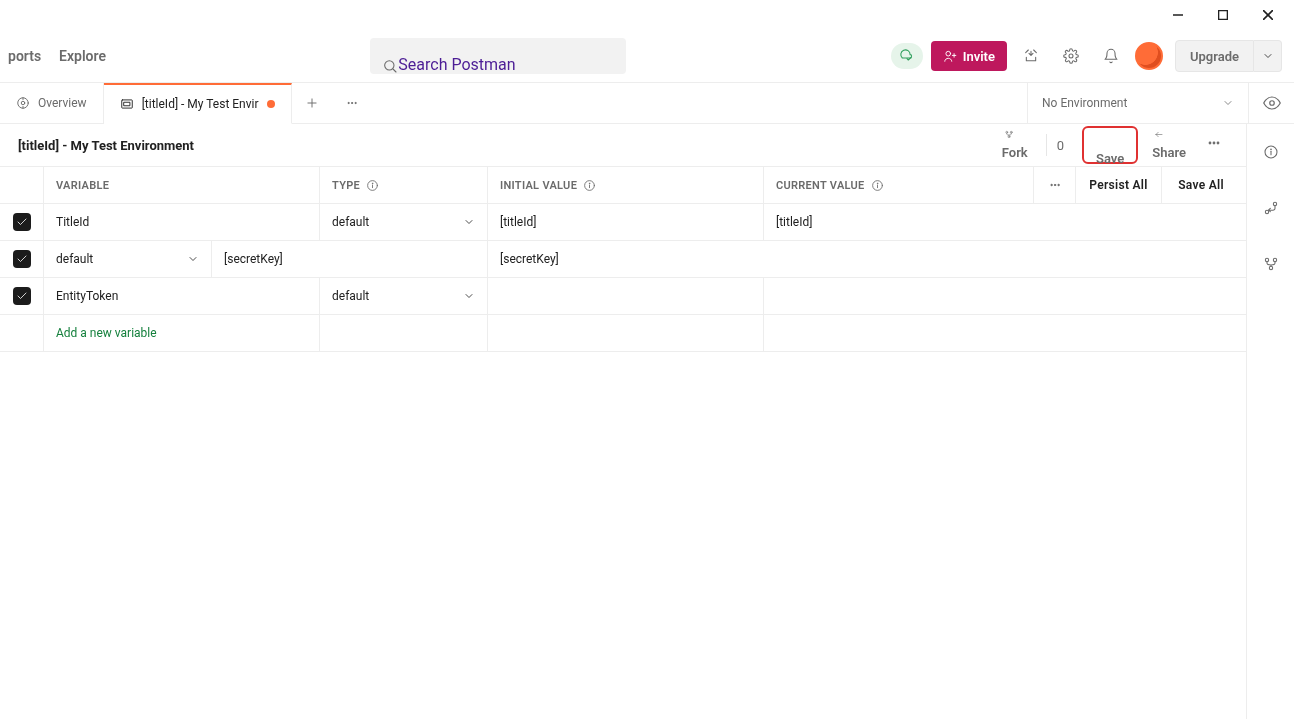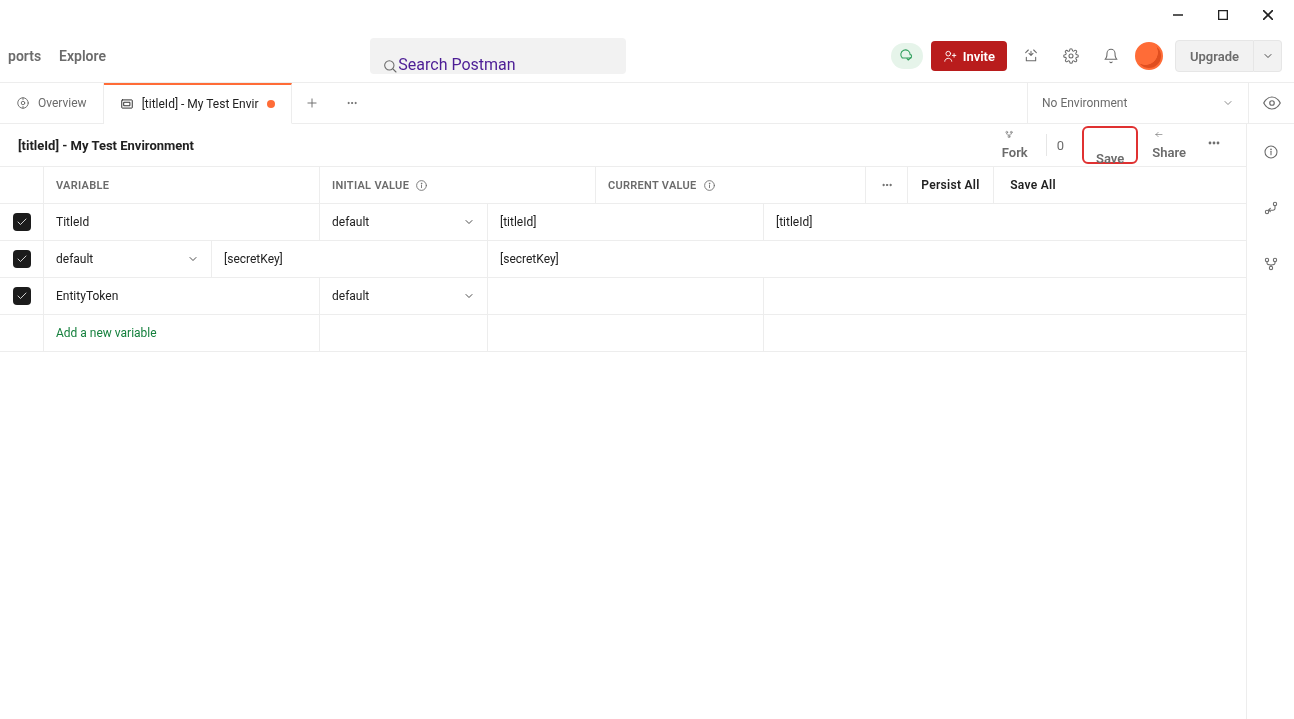--- a/index.html
+++ b/index.html
@@ -12,21 +12,21 @@
 .header { height: 52px; display: flex; align-items: center; padding: 0 12px; gap: 12px; }
 .header-left { display: flex; align-items: center; gap: 18px; margin-left: -4px; }
 .header-link { font-size: 14px; font-weight: 600; color: #6b6b6b; cursor: pointer; }
 
 .search-wrap { flex: 1; display: flex; justify-content: center; }
 .search-box { width: 256px; height: 36px; background: #f2f2f2; border-radius: 4px; display: flex; align-items: flex-end; padding: 0 12px; color: #4c1d95; cursor: text; }
 .search-box svg { width: 16px; height: 16px; stroke: #6b6b6b; }
 
 .header-right { display: flex; align-items: center; gap: 8px; }
 .cloud-badge { width: 32px; height: 26px; border-radius: 14px; background: #e6f4ea; display: flex; align-items: center; justify-content: center; }
-.invite-btn { height: 30px; background: #b91c1c; color: #fff; border: none; border-radius: 4px; padding: 0 12px; font-size: 13px; font-weight: 600; display: flex; align-items: center; gap: 6px; cursor: pointer; }
+.invite-btn { height: 30px; background: #be185d; color: #fff; border: none; border-radius: 4px; padding: 0 12px; font-size: 13px; font-weight: 600; display: flex; align-items: center; gap: 6px; cursor: pointer; }
 .icon-btn { width: 32px; height: 32px; display: flex; align-items: center; justify-content: center; cursor: pointer; color: #6b6b6b; border-radius: 4px; }
 .avatar { width: 28px; height: 28px; border-radius: 50%; background: radial-gradient(circle at 35% 35%, #ff6c37 0%, #ff6c37 55%, #e04e1f 58%, #e04e1f 100%); border: 2px solid #ff6c37; }
 .upgrade-btn { height: 32px; background: #f2f2f2; border: 1px solid #e6e6e6; border-radius: 4px 0 0 4px; padding: 0 14px; font-size: 13px; font-weight: 600; color: #6b6b6b; cursor: pointer; }
 .upgrade-chevron { height: 32px; width: 28px; background: #f2f2f2; border: 1px solid #e6e6e6; border-left: none; border-radius: 0 4px 4px 0; display: flex; align-items: center; justify-content: center; cursor: pointer; }
 
 .tabbar { height: 42px; display: flex; border-top: 1px solid #ededed; border-bottom: 1px solid #ededed; position: relative; }
 .tab { padding: 0 16px; display: flex; align-items: center; gap: 8px; font-size: 12px; color: #6b6b6b; cursor: pointer; border-right: 1px solid #ededed; justify-content: space-between; }
 .tab.active { border-top: 2px solid #ff6c37; background: #fff; color: #212121; border-bottom: 1px solid #fff; margin-bottom: -1px; }
 .tab.active .tab-label { font-weight: 400; color: #212121; }
 .orange-dot { width: 8px; height: 8px; border-radius: 50%; background: #ff6c37; }
@@ -234,20 +234,28 @@
               <circle cx="12" cy="12" r="1.3" fill="currentColor"></circle>
               <circle cx="18" cy="12" r="1.3" fill="currentColor"></circle>
             </svg></div>
       </div>
     </div>
 
     <div class="table">
       <div class="thead">
         <div class="th col-check"></div>
         <div class="th col-var">VARIABLE</div>
+        <div class="th col-type">
+          <span>TYPE</span>
+          <svg class="info-icon" viewBox="0 0 24 24">
+              <circle cx="12" cy="12" r="9"></circle>
+              <line x1="12" y1="11" x2="12" y2="16"></line>
+              <circle cx="12" cy="8" r="0.5" fill="currentColor"></circle>
+            </svg>
+        </div>
         <div class="th col-init">
           <span>INITIAL VALUE</span>
           <svg class="info-icon" viewBox="0 0 24 24">
               <circle cx="12" cy="12" r="9"></circle>
               <line x1="12" y1="11" x2="12" y2="16"></line>
               <circle cx="12" cy="8" r="0.5" fill="currentColor"></circle>
             </svg>
         </div>
         <div class="th col-curr">
           <span>CURRENT VALUE</span>

